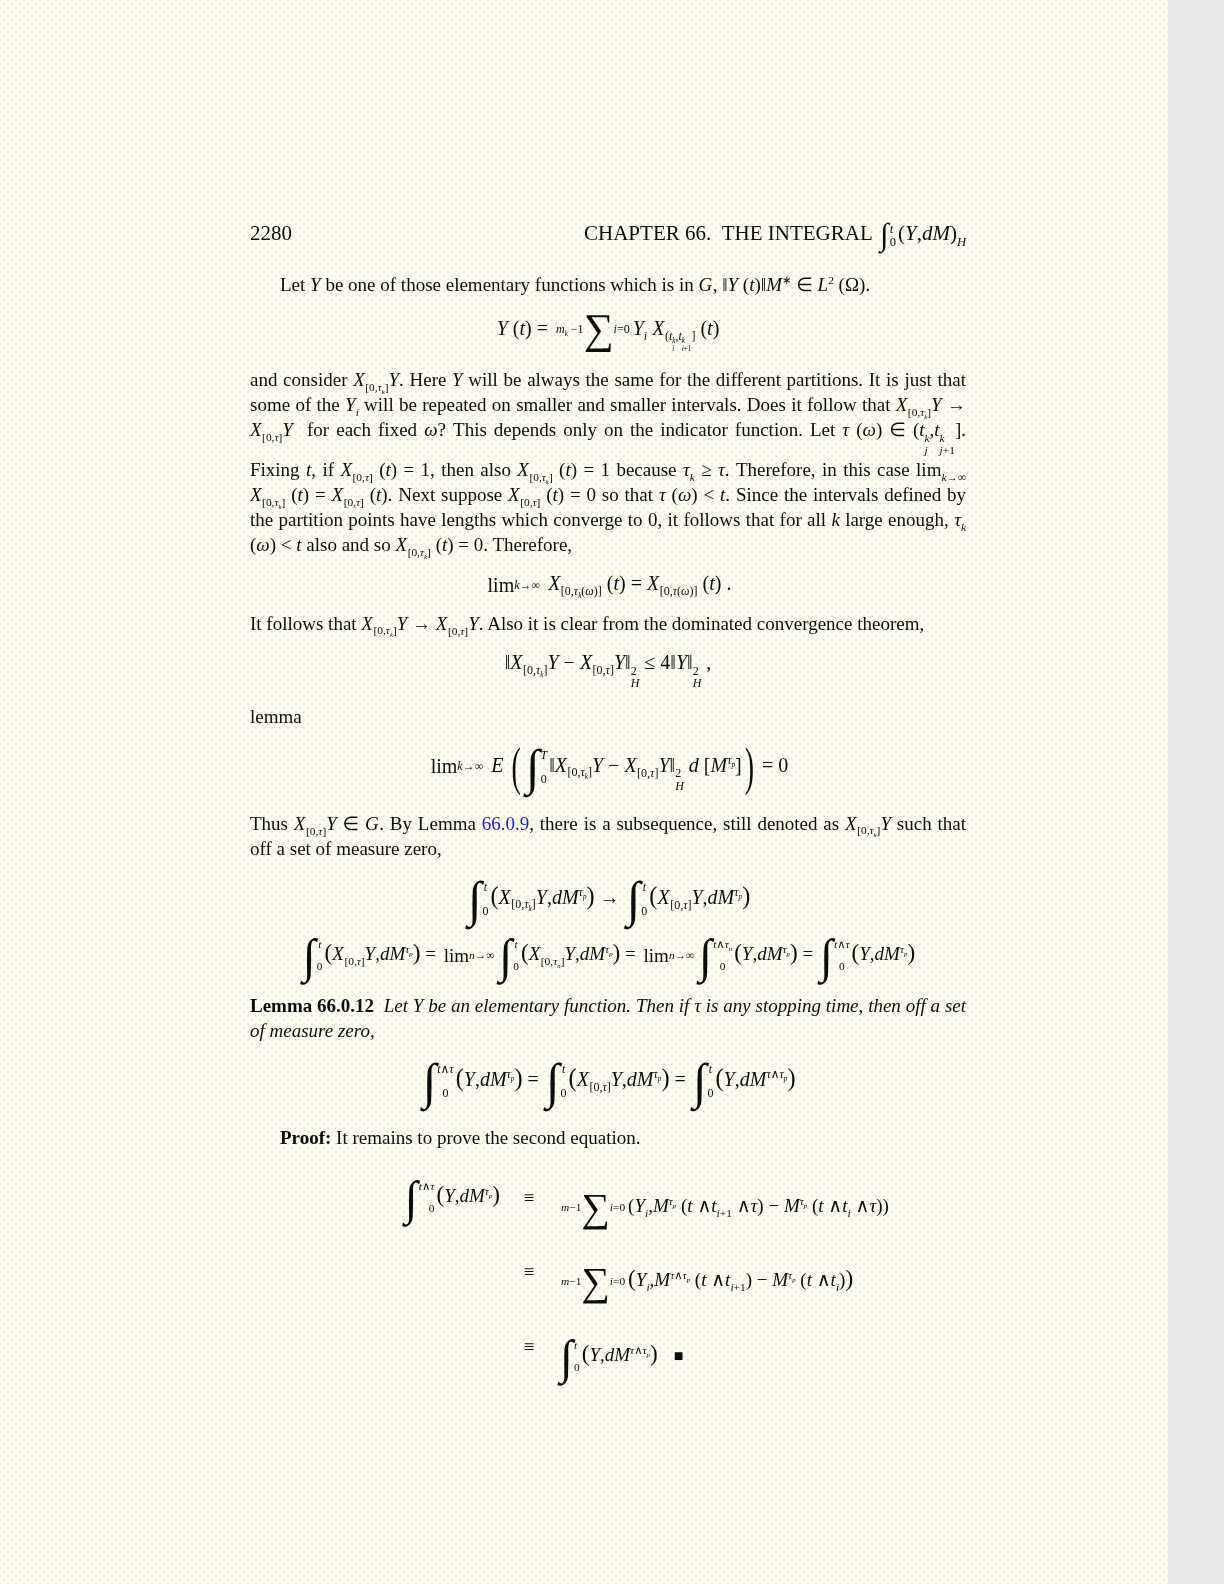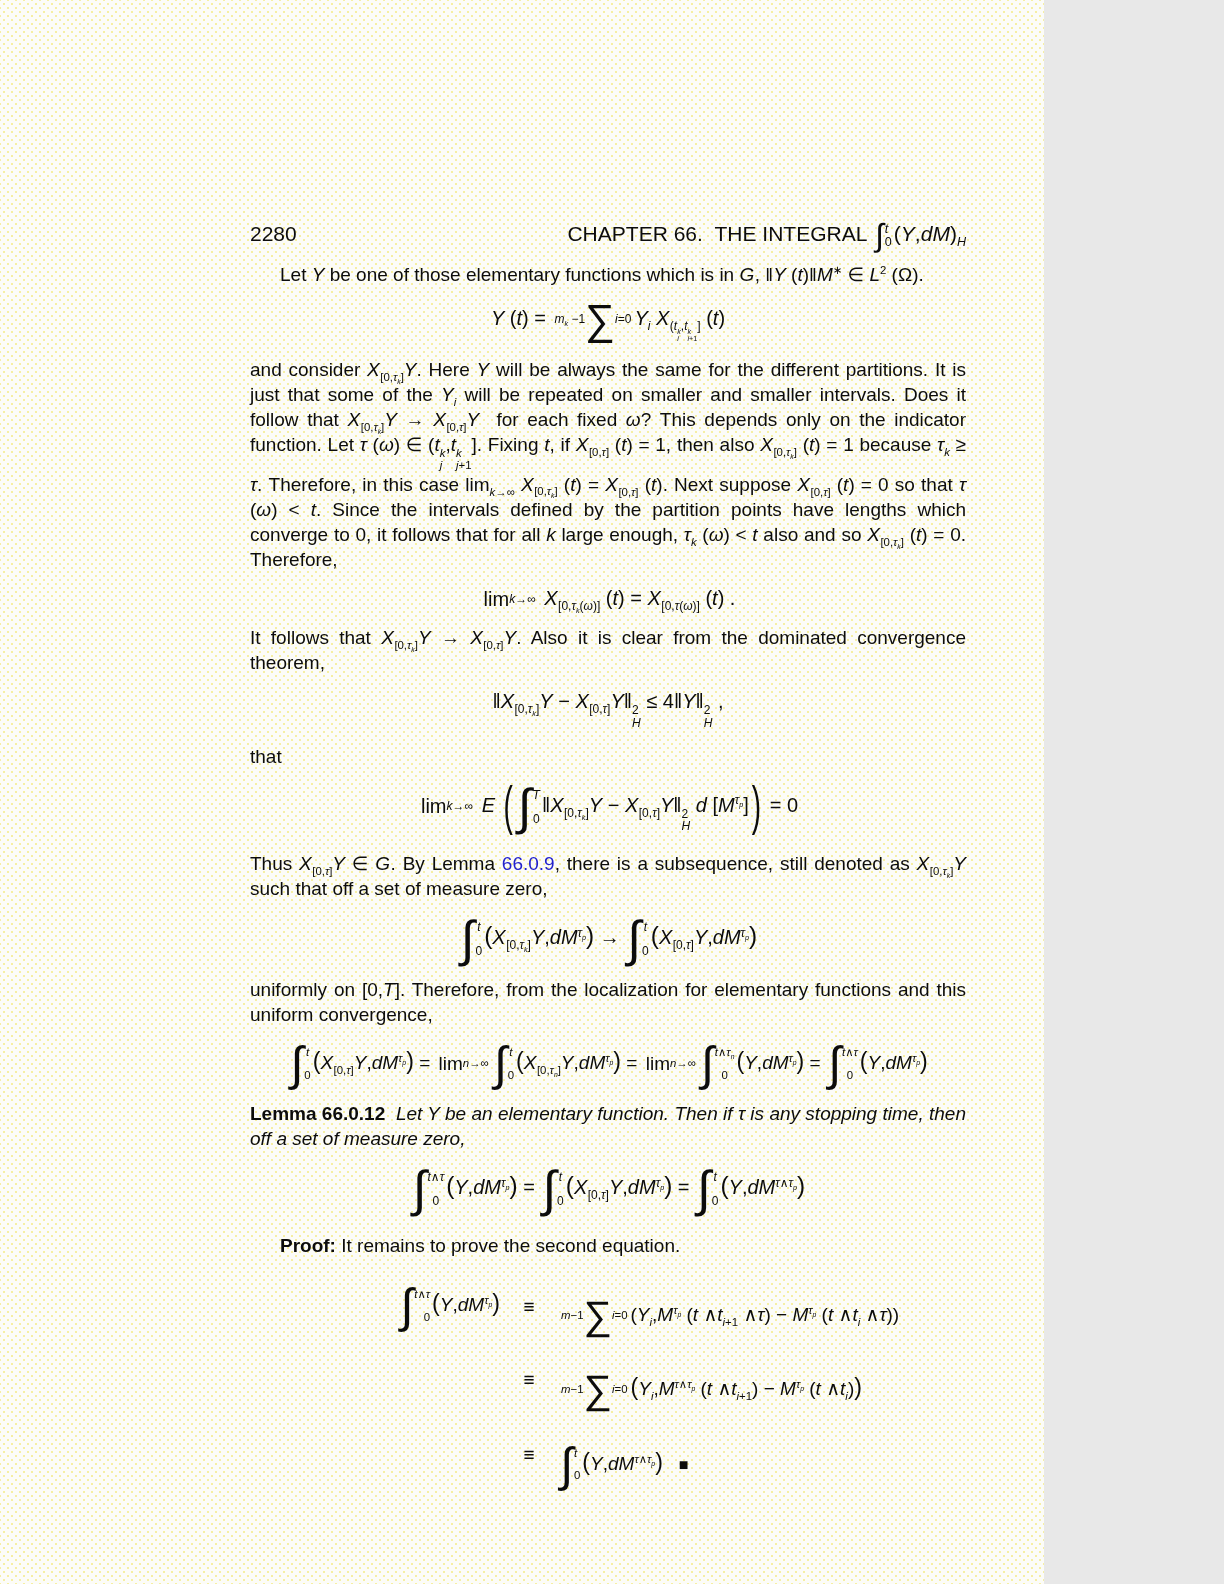--- a/index.html
+++ b/index.html
@@ -1,34 +1,34 @@
 <!DOCTYPE html>
 <html style="--bg: #fcfcf8; --dot: #f6efa3; --text: #0c0c0c; --link: #2222cc;"><head>
 <meta charset="utf-8">
 <style>
   html,body{margin:0;padding:0;}
   body{background:#e8e8e8;}
   .page{
-    position:relative;width:1044px;height:1584px;overflow:hidden;
+    position:relative;width:1168px;height:1584px;overflow:hidden;
     background-color:var(--bg,#fcfcf8);
     background-image:
       radial-gradient(var(--dot,#f6efa3) 1.1px, rgba(0,0,0,0) 1.45px),
       radial-gradient(var(--dot,#f6efa3) 1.1px, rgba(0,0,0,0) 1.45px);
     background-size:8px 8px;
     background-position:0 0,4px 4px;
     color:var(--text,#0c0c0c);
-    font-family:Liberation Sans, sans-serif;
+    font-family:Liberation Serif, serif;
   }
   .running-header{
     position:absolute;left:250px;top:221px;width:716px;
     display:flex;justify-content:space-between;align-items:flex-start;
     font-size:21px;line-height:1.2;white-space:nowrap;
   }
   .content{
-    position:absolute;left:250px;top:262px;width:716px;
+    position:absolute;left:250px;top:272px;width:716px;
     font-size:19px;line-height:25px;text-align:justify;
   }
   .par{margin:0;}
   .indent{text-indent:30px;}
   .eq{margin:14px 0;text-align:center;font-size:20px;line-height:1.25;white-space:nowrap;}
   .eq.tall{margin:18px 0;}
   .eq.wide{font-size:19px;}
   
   i{font-style:italic;}
   .scr{font-style:italic;letter-spacing:0.5px;}
@@ -112,21 +112,21 @@
     <p class="par">It follows that <i class="scr">X</i><sub>[0,<i>τ</i><sub><i>k</i></sub>]</sub><i>Y</i> → <i class="scr">X</i><sub>[0,<i>τ</i>]</sub><i>Y</i>. Also it is clear from the dominated convergence theorem,</p>
 
     <div class="eq">‖<i class="scr">X</i><sub>[0,<i>τ</i><sub><i>k</i></sub>]</sub><i>Y</i> − <i class="scr">X</i><sub>[0,<i>τ</i>]</sub><i>Y</i>‖<span class="ss">
           <span>2</span>
           <span><i>H</i></span>
         </span> ≤ 4‖<i>Y</i>‖<span class="ss">
           <span>2</span>
           <span><i>H</i></span>
         </span> ,</div>
 
-    <p class="par">that</p>
+    <p class="par">lemma</p>
 
     <div class="eq tall"><span class="bigop">
           <span class="limsym">lim</span>
           <span class="bb"><i>k</i>→∞</span>
         </span> <i>E</i> <span class="bp">(</span><span class="iw">
           <span class="is">∫</span>
           <span class="il">
             <span class="it"><i>T</i></span>
             <span class="ib">0</span>
           </span>
@@ -144,21 +144,20 @@
             <span class="ib">0</span>
           </span>
         </span><span class="mp">(</span><i class="scr">X</i><sub>[0,<i>τ</i><sub><i>k</i></sub>]</sub><i>Y</i>,<i>dM</i><sup><i>τ</i><sub><i>p</i></sub></sup><span class="mp">)</span> → <span class="iw">
           <span class="is">∫</span>
           <span class="il">
             <span class="it"><i>t</i></span>
             <span class="ib">0</span>
           </span>
         </span><span class="mp">(</span><i class="scr">X</i><sub>[0,<i>τ</i>]</sub><i>Y</i>,<i>dM</i><sup><i>τ</i><sub><i>p</i></sub></sup><span class="mp">)</span></div>
 
-    <p class="par">uniformly on [0,<i>T</i>]. Therefore, from the localization for elementary functions and this uniform convergence,</p>
 
     <div class="eq tall wide"><span class="iw">
           <span class="is">∫</span>
           <span class="il">
             <span class="it"><i>t</i></span>
             <span class="ib">0</span>
           </span>
         </span><span class="mp">(</span><i class="scr">X</i><sub>[0,<i>τ</i>]</sub><i>Y</i>,<i>dM</i><sup><i>τ</i><sub><i>p</i></sub></sup><span class="mp">)</span> = <span class="bigop">
           <span class="limsym">lim</span>
           <span class="bb"><i>n</i>→∞</span>

